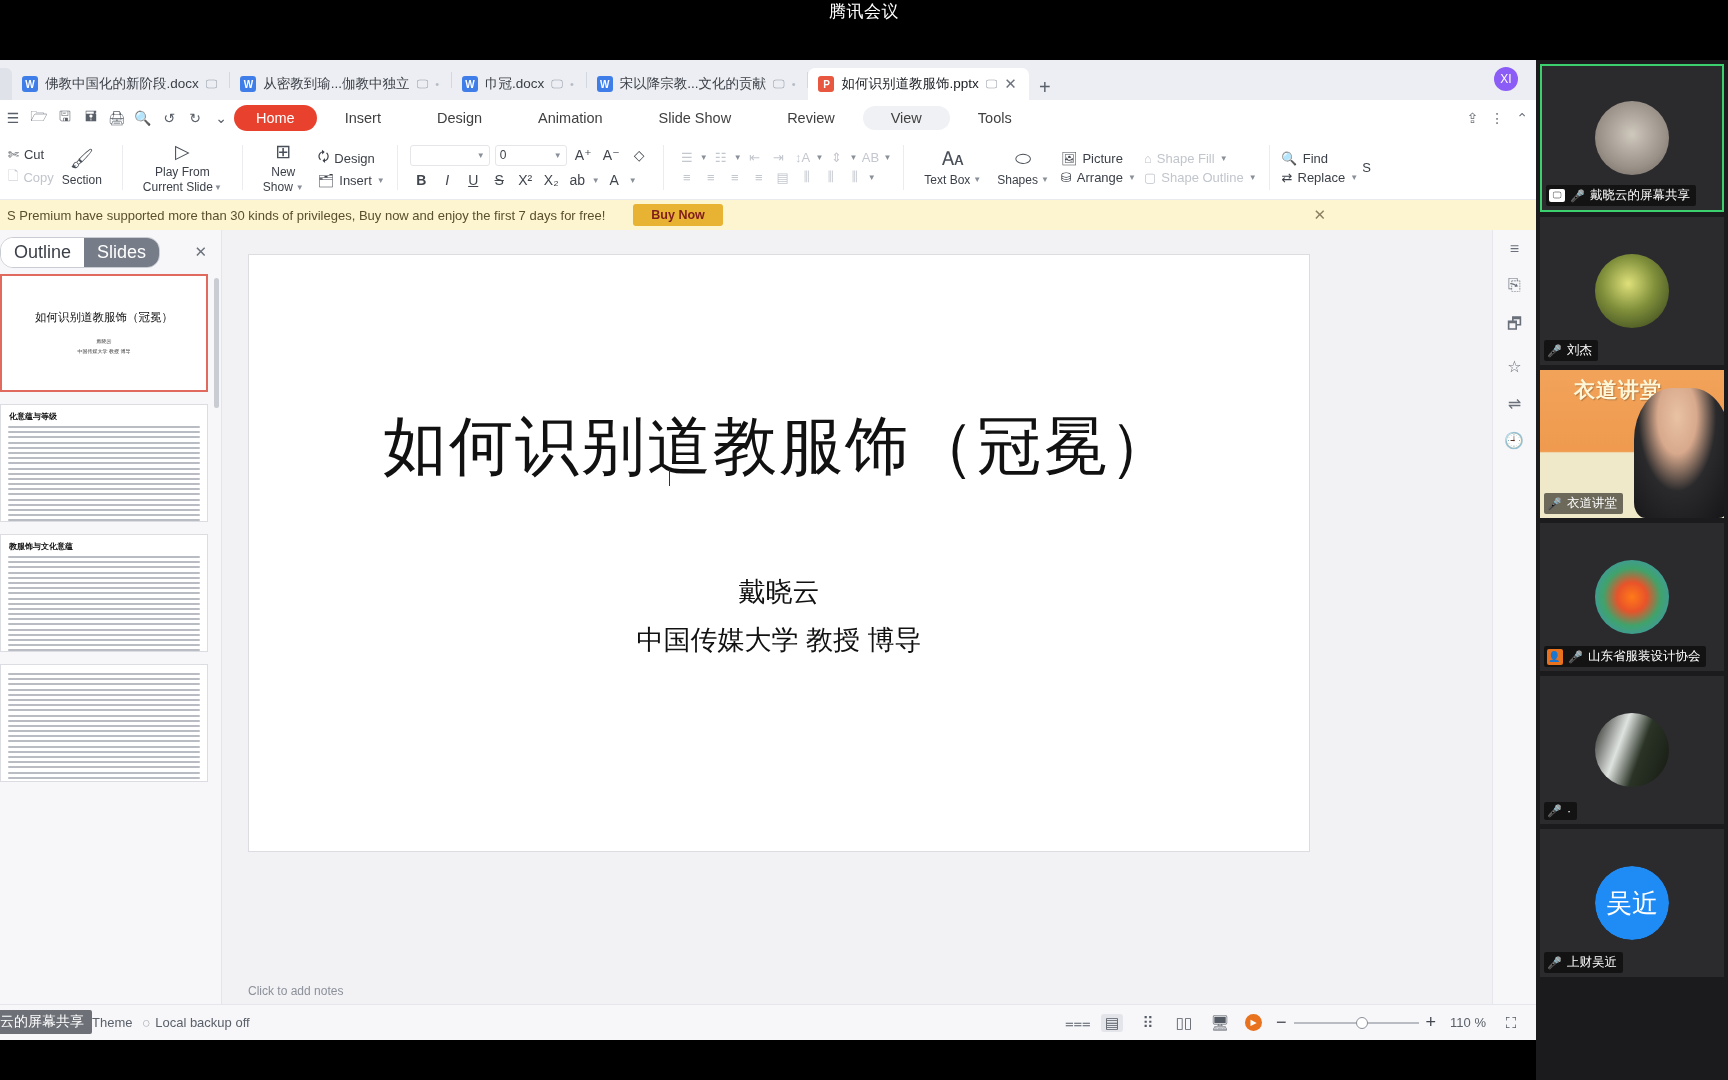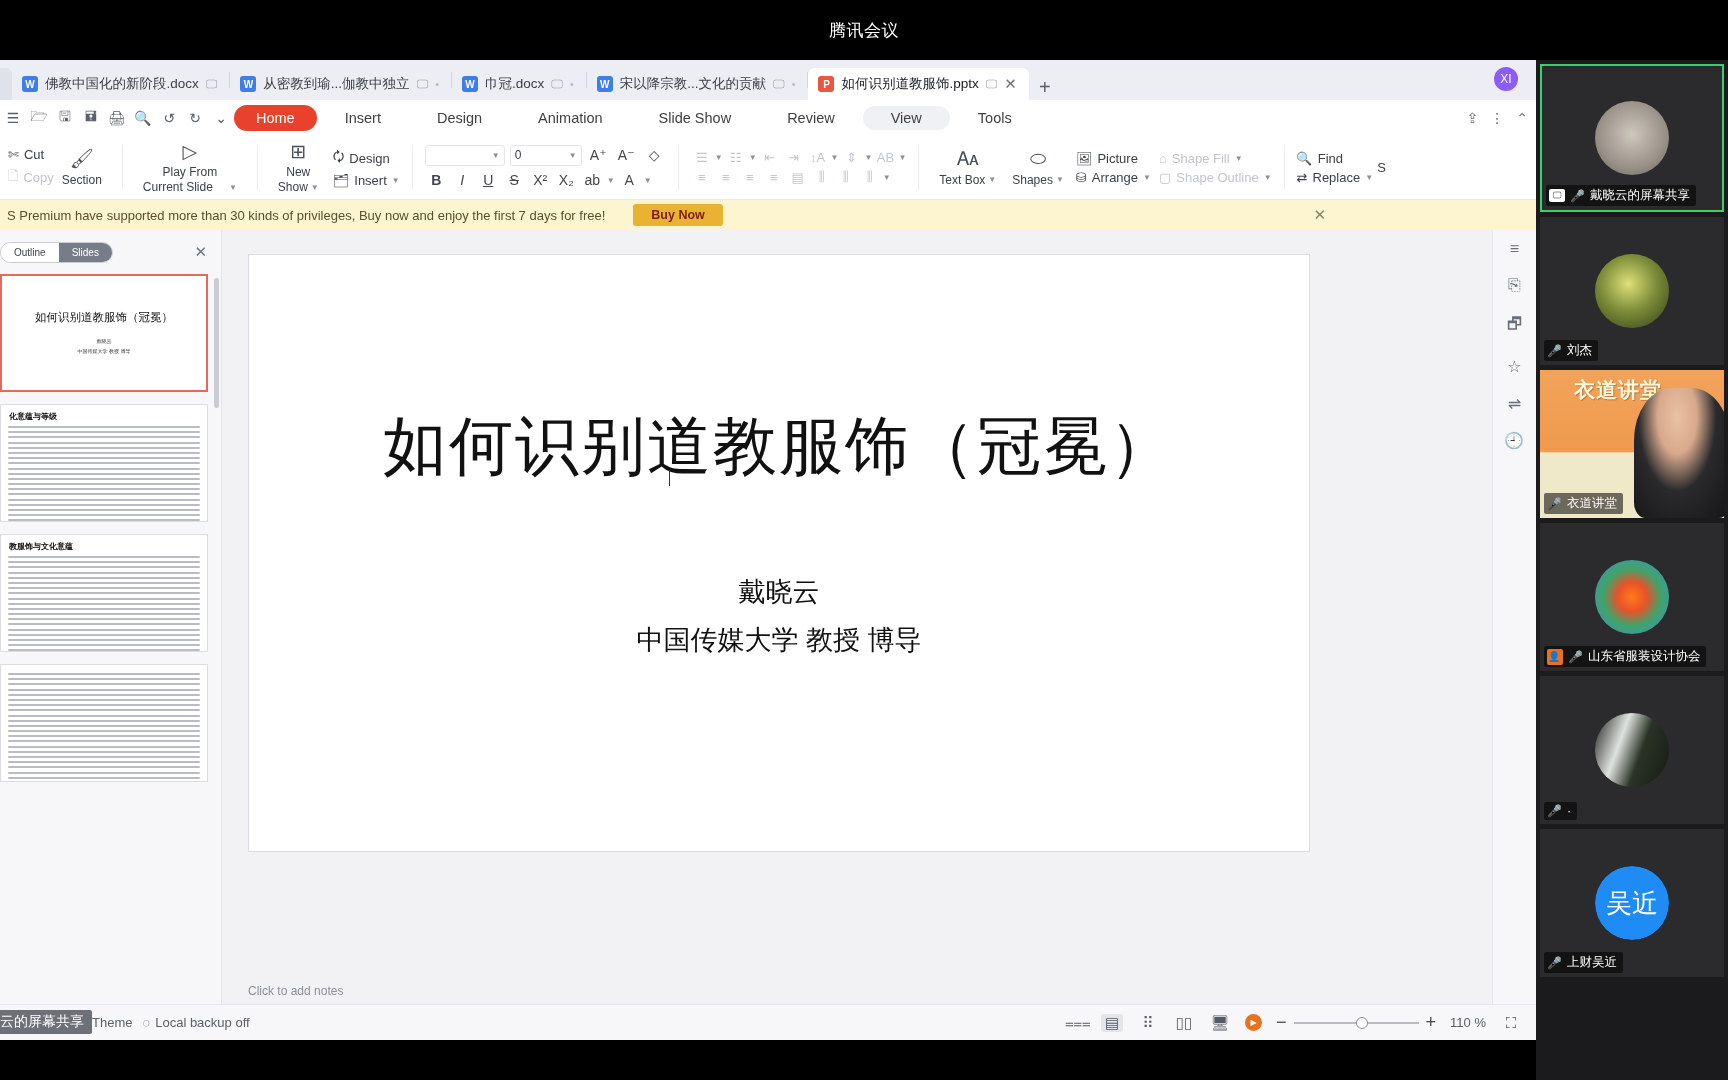--- a/index.html
+++ b/index.html
@@ -8,21 +8,21 @@
     overflow: hidden;
     background: #000;
     font-family: "Liberation Sans", "DejaVu Sans", sans-serif;
   }
   #root { position: relative; width: 1728px; height: 1080px; background: #000; }
 
   
   .meeting-bar {
     position: absolute; left: 0; top: 0; width: 1728px; height: 60px;
     background: #000; color: #fff;
-    display: flex; align-items: center; justify-content: center;
+    display: flex; justify-content: center;
     font-size: 17px; letter-spacing: .5px;
   }
 
   
   .app {
     position: absolute; left: 0; top: 60px; width: 1536px; height: 980px;
     background: #f6f6f8; overflow: hidden;
   }
 
   
@@ -129,21 +129,21 @@
 
   
   .work { position: relative; height: calc(100% - 40px - 36px - 64px - 30px - 36px); background: #f2f2f5; }
 
   
   .slidepanel {
     position: absolute; left: -18px; top: 0; width: 240px; height: 100%;
     background: #f7f7f9; border-right: 1px solid #e4e5ea;
   }
   .panel-head { height: 44px; display: flex; align-items: center; padding-left: 18px; position: relative; }
-  .segwrap { display: inline-flex; border-radius: 13px; overflow: hidden; font-size: 10px;
+  .segwrap { display: inline-flex; border-radius: 13px; overflow: hidden; font-size: 18px;
              border: 1px solid #c9ccd3; }
   .seg { padding: 4px 13px; background: #fff; color: #3c4149; }
   .seg.on { background: #767c88; color: #fff; }
   .panel-close { position: absolute; right: 14px; top: 13px; color: #6c727c; font-size: 15px; }
   .thumbs { position: absolute; left: 0; right: 0; top: 44px; bottom: 0; padding: 0 16px 0 18px; }
   .thumb {
     position: relative; width: 208px; height: 118px; background: #fff;
     border: 1px solid #dcdde2; margin-bottom: 12px; overflow: hidden;
   }
   .thumb.sel { border: 2px solid #e06a5e; }
@@ -371,21 +371,21 @@
           <span class="gl">🖌</span>
           <span>Section</span>
         </div>
       </div>
       <div class="rsep"></div>
 
       <div class="rgroup">
         <div class="bigbtn">
           <span class="gl">▷</span>
           <span>Play From</span>
-          <span style="display:flex;align-items:center;gap:16px">
+          <span style="display:flex;align-items:center;gap:1px">
             <span>Current Slide</span>
             <span class="caret">▼</span>
           </span>
         </div>
       </div>
       <div class="rsep"></div>
 
       <div class="rgroup">
         <div class="bigbtn">
           <span class="gl">⊞</span>

